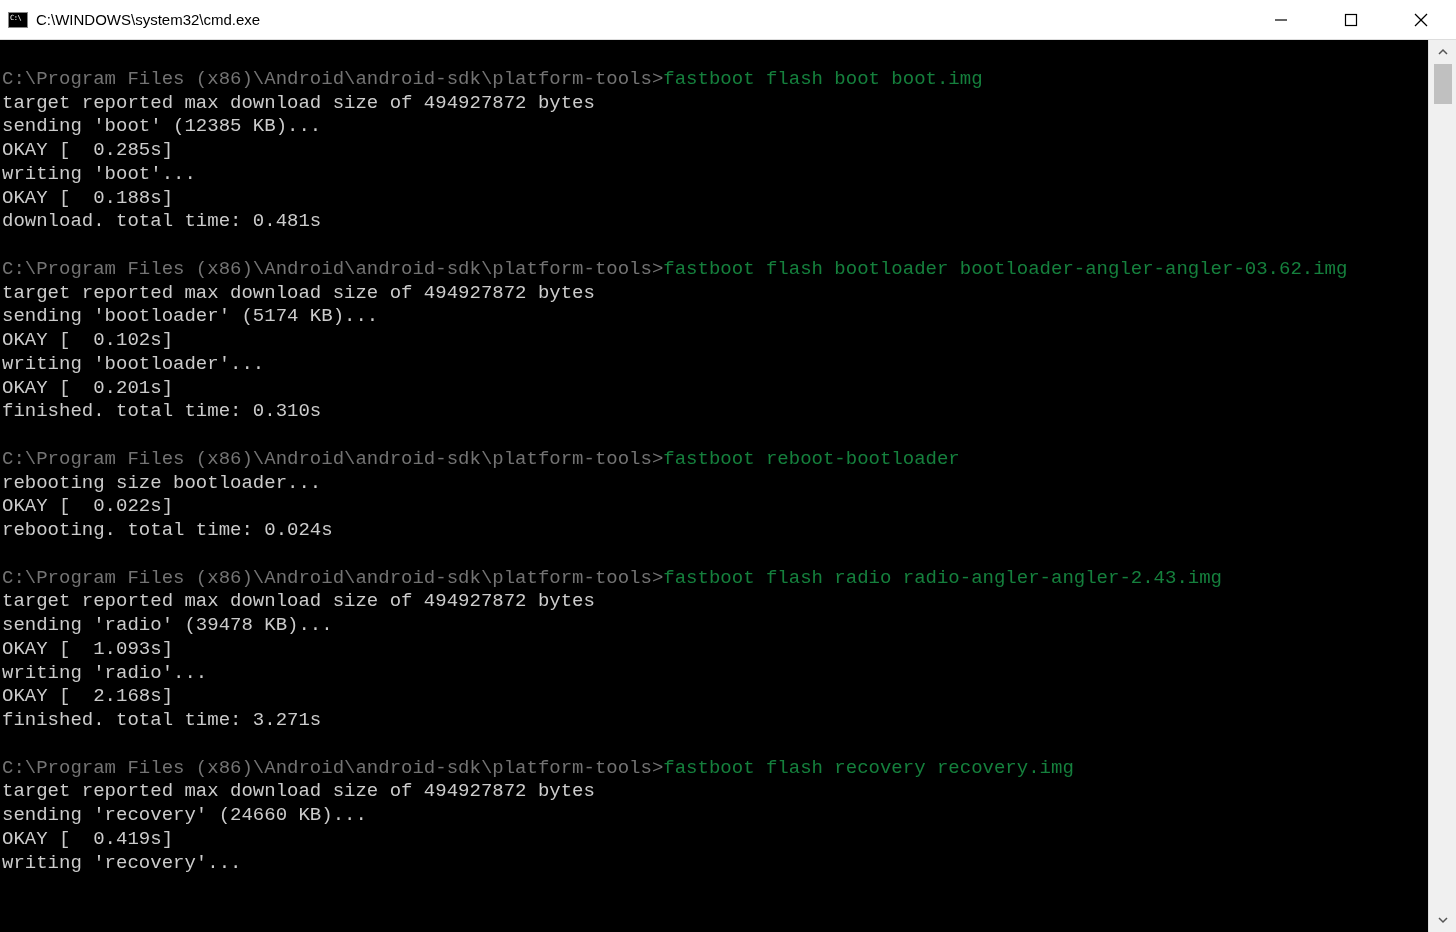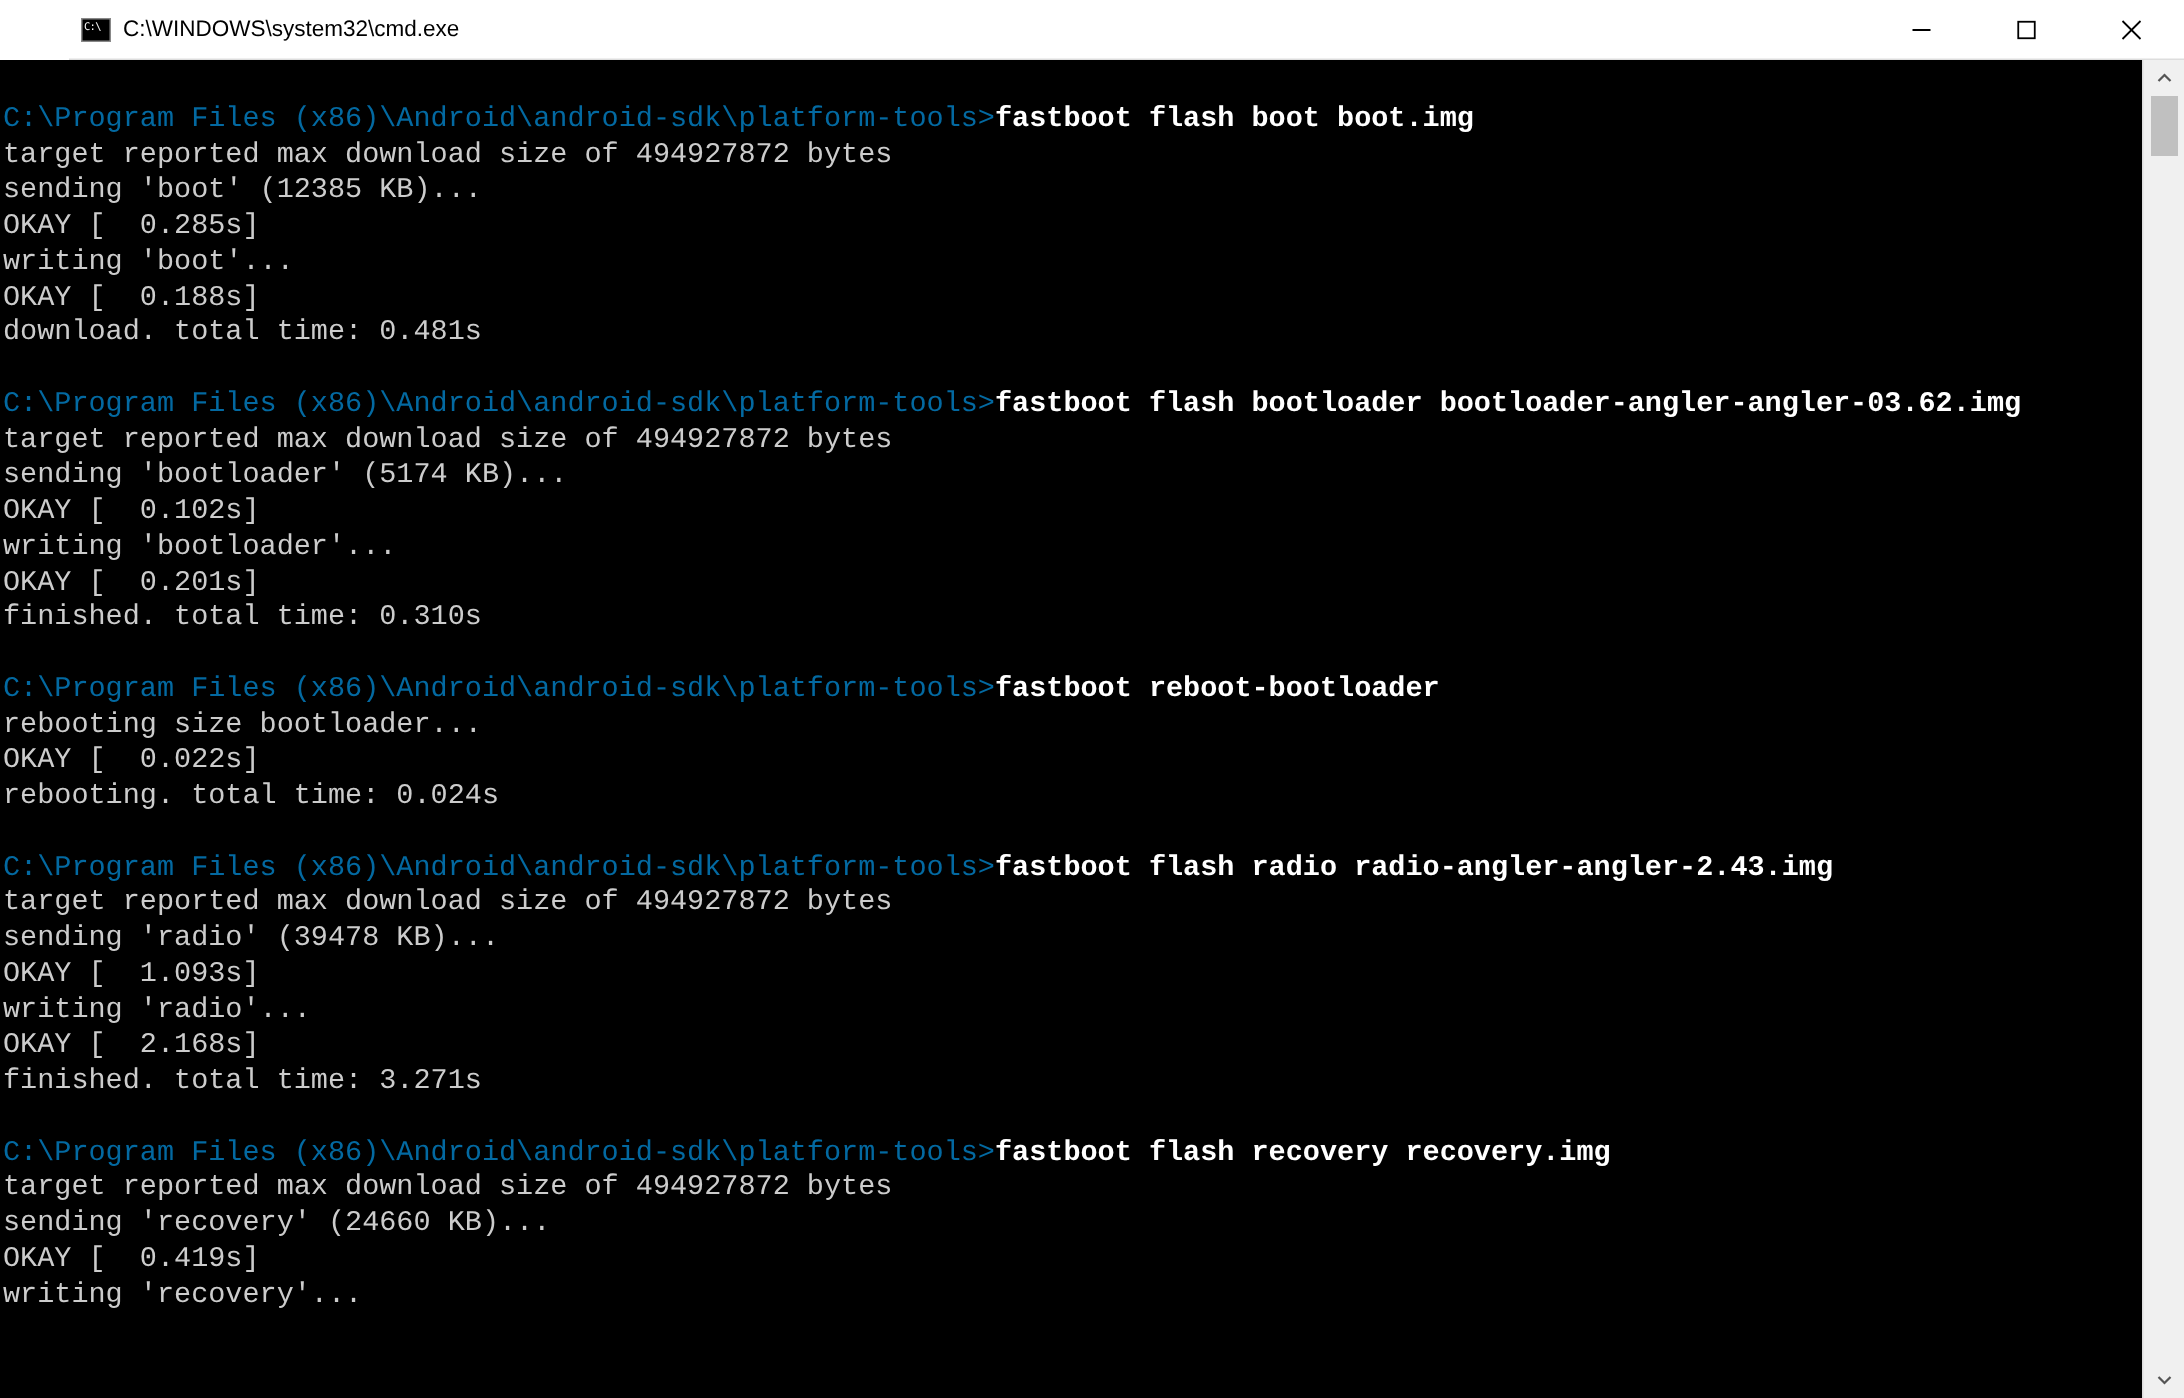--- a/index.html
+++ b/index.html
@@ -11,21 +11,20 @@
     overflow: hidden;
     position: relative;
   }
   .titlebar {
     height: 40px;
     background: #fff;
     display: flex;
     align-items: center;
     border-bottom: 1px solid #ddd;
     position: relative;
-    margin-left: 46px;
   }
   .app-icon {
     width: 20px;
     height: 16px;
     margin-left: 8px;
     margin-right: 8px;
     background: #000;
     display: inline-block;
     position: relative;
     border: 1px solid #888;
@@ -77,22 +76,22 @@
     background: #000;
     color: #ccc;
     font-family: Consolas, "Courier New", monospace;
     font-size: 19px;
     line-height: 1.25;
     padding: 4px 2px 2px 2px;
     white-space: pre;
     overflow: hidden;
     flex: 1;
   }
-  .terminal .prompt { color: #0369a1; }
-  .terminal .cmd { color: #ffffff; font-weight: 700; }
+  .terminal .prompt { color: #737373; }
+  .terminal .cmd { color: #15803d; font-weight: 400; }
   .scrollbar {
     width: 28px;
     background: #f0f0f0;
     position: relative;
     border-left: 1px solid #ddd;
   }
   .sb-arrow {
     width: 100%;
     height: 24px;
     display: flex;

